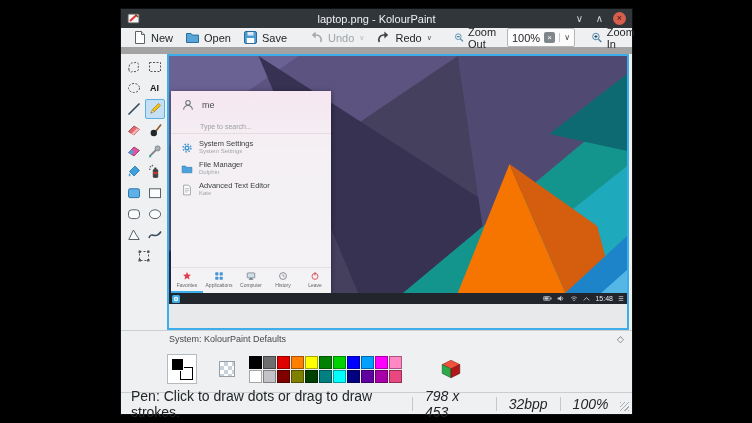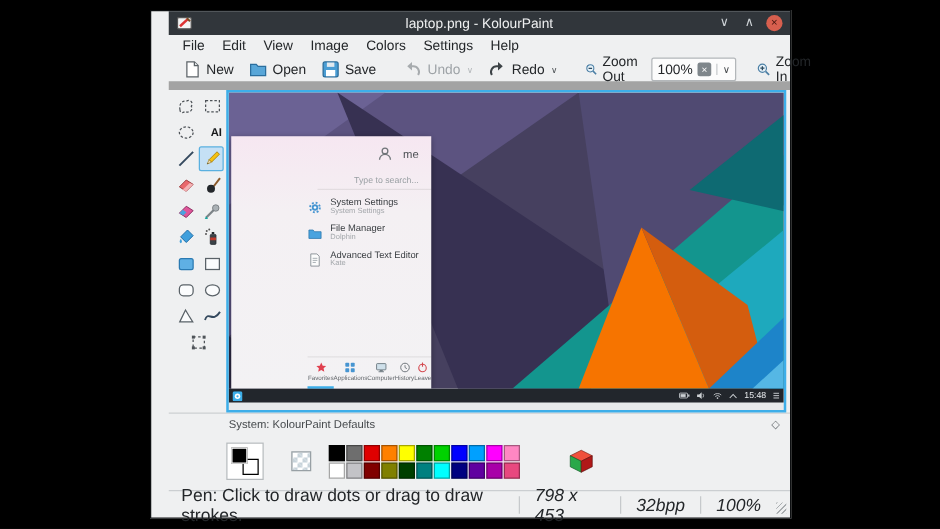--- a/index.html
+++ b/index.html
@@ -1,21 +1,21 @@
 <!DOCTYPE html>
 <html><head>
 <meta charset="utf-8">
 <style>
   * { box-sizing: border-box; margin: 0; padding: 0; }
   html,body { background:#000; }
   body { font-family:"Liberation Sans", sans-serif; }
   .screen { position:relative; width:752px; height:423px; background:#000; overflow:hidden; }
 
   .window { position:absolute; left:120px; top:8px; width:513px; height:407px;
-            background:#eff0f1; border:1px solid #0e1012; display:flex; flex-direction:column;padding-left:14px; }
+            background:#eff0f1; border:1px solid #0e1012; display:flex; flex-direction:column; }
 
   
   .titlebar { height:19px; background:#31363b; display:flex; align-items:center;
               padding:0 6px; position:relative; flex:0 0 auto; }
   .titlebar .title { position:absolute; left:0; right:0; text-align:center;
                      font-size:11px; color:#eff0f1; pointer-events:none; }
   .app-icon { width:13px; height:13px; display:block; }
   .win-controls { margin-left:auto; display:flex; align-items:center; gap:7px; z-index:2; }
   .win-btn { font-size:10px; color:#cfd4d8; line-height:13px; text-align:center; width:13px; }
   .win-close { width:13px; height:13px; border-radius:50%; background:#d75f4e; color:#40120c;
@@ -39,21 +39,21 @@
   .combo { display:flex; align-items:center; height:19px; border:1px solid #b3b7ba;
            border-radius:2px; background:#fcfcfc; padding:0 4px; gap:4px; font-size:11px; color:#232629; }
   .combo .clear { width:11px; height:11px; border-radius:2px; background:#7f868b; color:#fff;
                   font-size:8px; line-height:11px; text-align:center; }
   .combo .dd { border-left:1px solid #c6c9cc; padding-left:4px; font-size:8px; color:#44484b; }
 
   
   .content { flex:1 1 auto; display:flex; min-height:0; }
   .toolbox { width:46px; padding-top:3px; display:grid; grid-template-columns:20px 20px;
              gap:1px; justify-content:center; align-content:start; flex:0 0 auto; }
-  .tool { width:20px; height:20px; display:flex; align-items:center; justify-content:flex-end;
+  .tool { width:20px; height:20px; display:flex; align-items:center; justify-content:center;
           border:1px solid transparent; border-radius:2px; }
   .tool.selected { background:#c5e0f5; border-color:#5ab0e0; }
   .tool .ai { font-size:9px; font-weight:bold; color:#17191b; letter-spacing:0; }
   .tool-span2 { grid-column:1 / span 2; justify-self:center; }
 
   .view { flex:1 1 auto; margin-right:3px; border:2px solid #3daee9; background:#e7e9eb;
           position:relative; overflow:hidden; }
   .canvas-image { position:absolute; left:0; top:0; right:0; height:248px; }
   .wallpaper { position:absolute; inset:0 0 11px 0; width:100%; height:237px; display:block; }
 
@@ -61,21 +61,21 @@
   .taskbar { position:absolute; left:0; right:0; bottom:0; height:11px; background:#22262c;
              display:flex; align-items:center; padding:0 3px; }
   .launcher { width:8px; height:8px; display:block; }
   .tray { margin-left:auto; display:flex; align-items:center; gap:5px; }
   .tray svg { display:block; }
   .clock { font-size:7px; color:#e6e9ec; line-height:11px; }
 
   
   .kickoff { position:absolute; left:2px; top:35px; width:160px; height:202px;
              background:linear-gradient(#f6e7f1 0%, #f4f0f3 30%, #f3f2f4 100%);
-             box-shadow:0 1px 5px rgba(0,0,0,0.45); display:flex; flex-direction:column;align-items:flex-end; }
+             box-shadow:0 1px 5px rgba(0,0,0,0.45); display:flex; flex-direction:column; }
   .ko-header { height:28px; display:flex; align-items:center; gap:7px; padding:0 10px; }
   .ko-user { font-size:9px; color:#4a4e52; }
   .ko-search { height:15px; display:flex; align-items:center; padding:0 10px 0 29px;
                border-bottom:1px solid rgba(0,0,0,0.07); }
   .ko-search span { font-size:7px; color:#9aa0a4; }
   .ko-items { padding-top:3px; }
   .ko-item { height:21px; display:flex; align-items:center; gap:6px; padding:0 10px; }
   .ko-item svg { flex:0 0 auto; display:block; }
   .ko-text { display:flex; flex-direction:column; line-height:1.05; }
   .ko-title { font-size:7.5px; color:#3a3e42; }
@@ -127,29 +127,20 @@
         <path d="M8.5 2.5 L11 5" stroke="#7a4a21" stroke-width="1.6"></path>
       </svg>
       <span class="title">laptop.png - KolourPaint</span>
       <div class="win-controls">
         <span class="win-btn">∨</span>
         <span class="win-btn">∧</span>
         <span class="win-close">×</span>
       </div>
     </div>
 
-    <div class="menubar">
-      <span class="menu-item">File</span>
-      <span class="menu-item">Edit</span>
-      <span class="menu-item">View</span>
-      <span class="menu-item">Image</span>
-      <span class="menu-item">Colors</span>
-      <span class="menu-item">Settings</span>
-      <span class="menu-item">Help</span>
-    </div>
 
     <div class="toolbar">
       <div class="tbtn">
         <svg width="15" height="15" viewBox="0 0 15 15">
             <path d="M3.5 1.5 h6 l3 3 v9 h-9 z" fill="#fff" stroke="#5c6368"></path>
             <path d="M9.5 1.5 v3 h3" fill="#e4e8eb" stroke="#5c6368"></path>
           </svg>
         <span>New</span>
       </div>
       <div class="tbtn">

